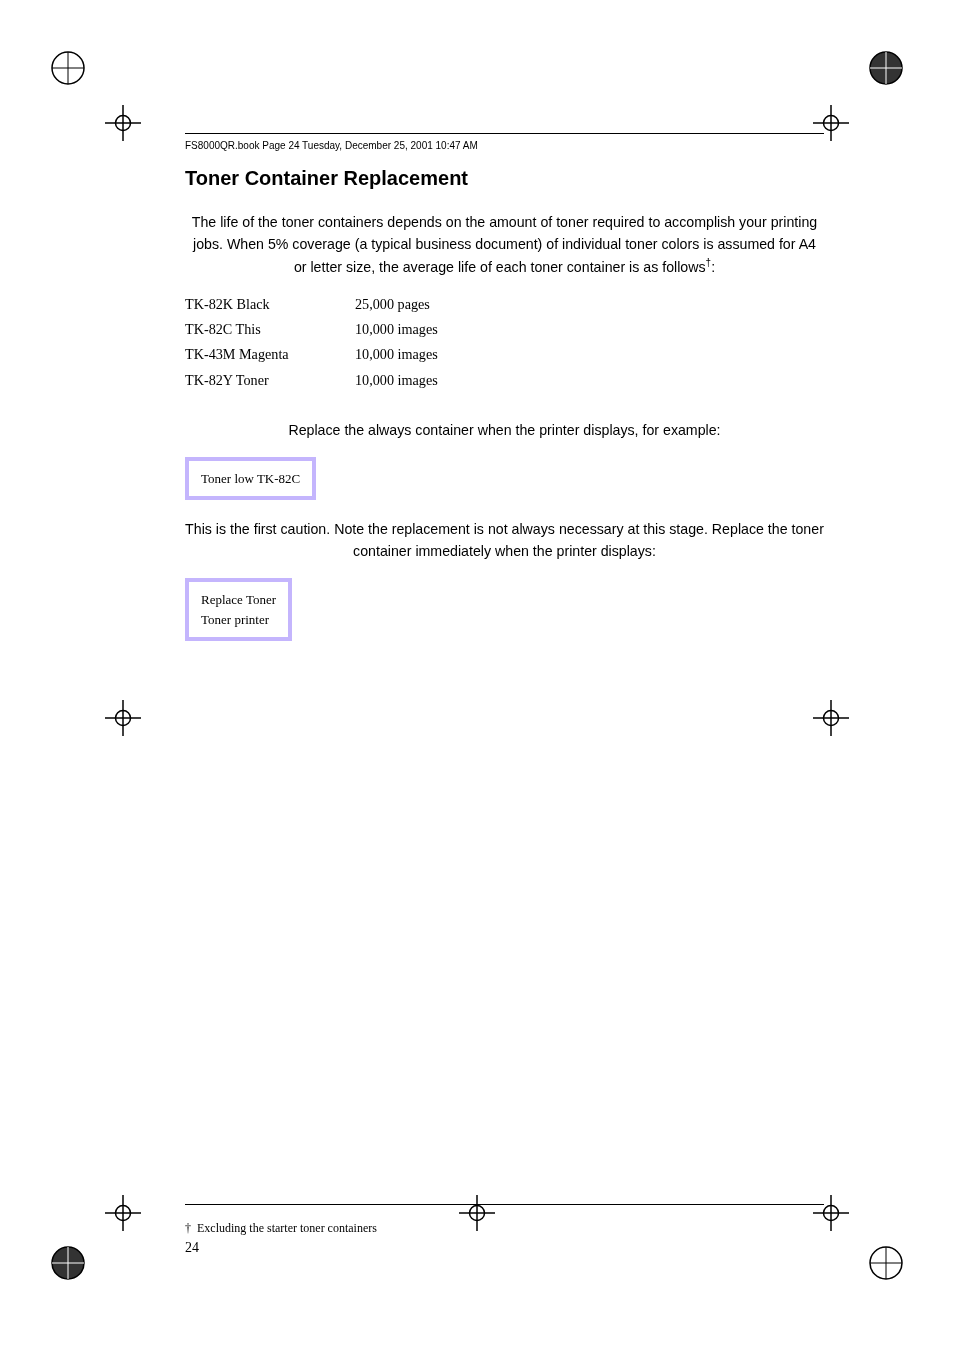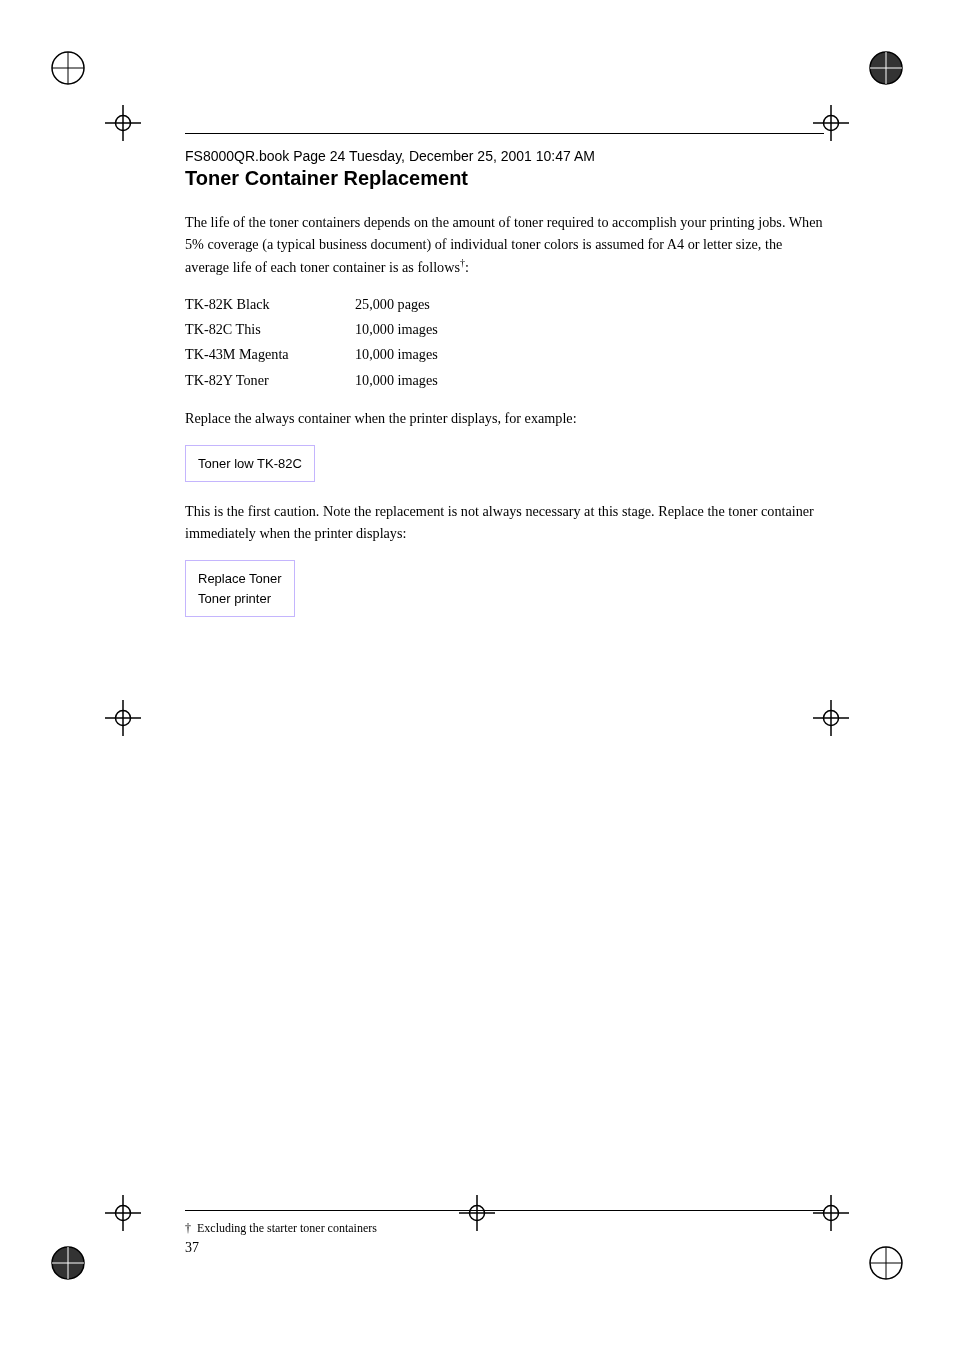--- a/index.html
+++ b/index.html
@@ -67,79 +67,80 @@
       line-height: 1.5;
       color: #000;
     }
 
     .header-bar {
       position: absolute;
       top: 133px;
       left: 185px;
       right: 130px;
       border-top: 1px solid #000;
-      padding-top: 14px;
-      font-size: 14px;
+      padding-top: 6px;
+      font-size: 10px;
       font-family: sans-serif;
       color: #000;
     }
 
     h1.section-title {
       font-size: 20px;
       font-weight: bold;
       font-family: sans-serif;
       margin-bottom: 18px;
       margin-top: 8px;
     }
 
     .body-text {
       font-size: 14.2px;
       line-height: 1.55;
       margin-bottom: 16px;
-      font-family: Liberation Serif, serif;
+      font-family: Liberation Sans, sans-serif;
+      text-align: center;
     }
 
     .toner-table {
-      margin-bottom: 16px;
+      margin-bottom: 28px;
       font-family: serif;
       font-size: 14.2px;
     }
 
     .toner-row {
       display: flex;
       margin-bottom: 4px;
     }
 
     .toner-model {
       width: 170px;
       font-family: serif;
     }
 
     .toner-pages {
       font-family: serif;
     }
 
     .code-box {
-      border: 1px solid #c4b5fd;
-      font-family: Liberation Sans, sans-serif;
+      border: 4px solid #c4b5fd;
+      font-family: Liberation Serif, serif;
       font-size: 13px;
       padding: 8px 12px;
       display: inline-block;
       margin-bottom: 18px;
       line-height: 1.5;
       background: #fff;
     }
 
     .footnote-area {
       position: absolute;
       bottom: 115px;
       left: 185px;
       right: 130px;
       border-top: 1px solid #000;
-      padding-top: 10px;
+      padding-top: 16px;
       font-size: 12px;
       font-family: serif;
     }
 
     .page-number {
       position: absolute;
       bottom: 95px;
       left: 185px;
       font-size: 14px;
       font-family: serif;
@@ -293,15 +294,15 @@
       <span>Replace Toner</span><br>
       <span>Toner printer</span>
     </div>
 
   </div>
 
   <div class="footnote-area">
     <span>†</span>&nbsp;&nbsp;<span>Excluding the starter toner containers</span>
   </div>
 
-  <div class="page-number">37</div>
+  <div class="page-number">24</div>
 
 </div>
 
 </body></html>

